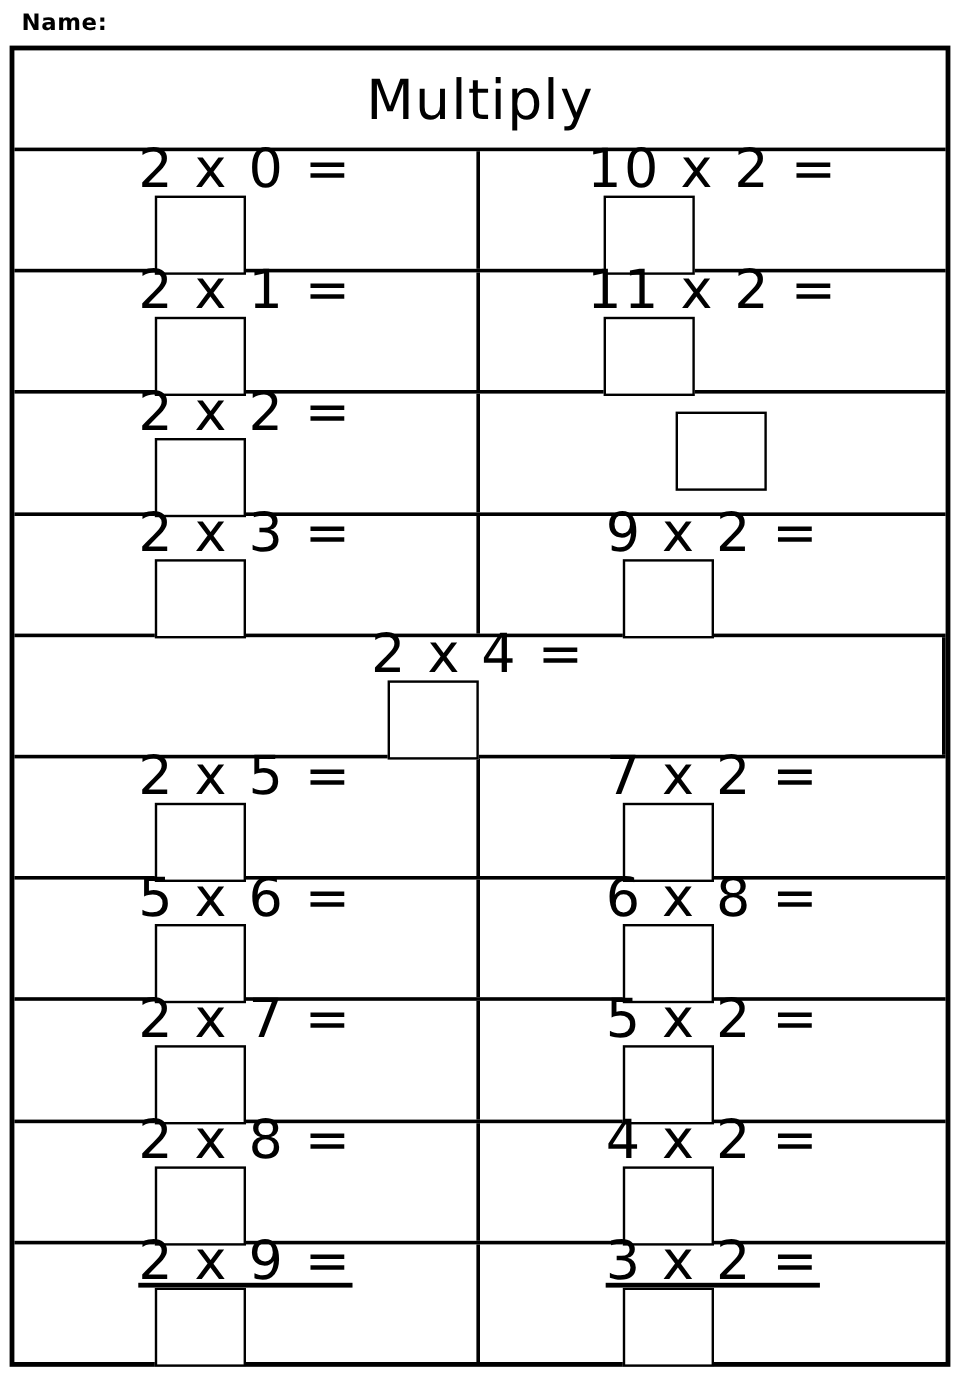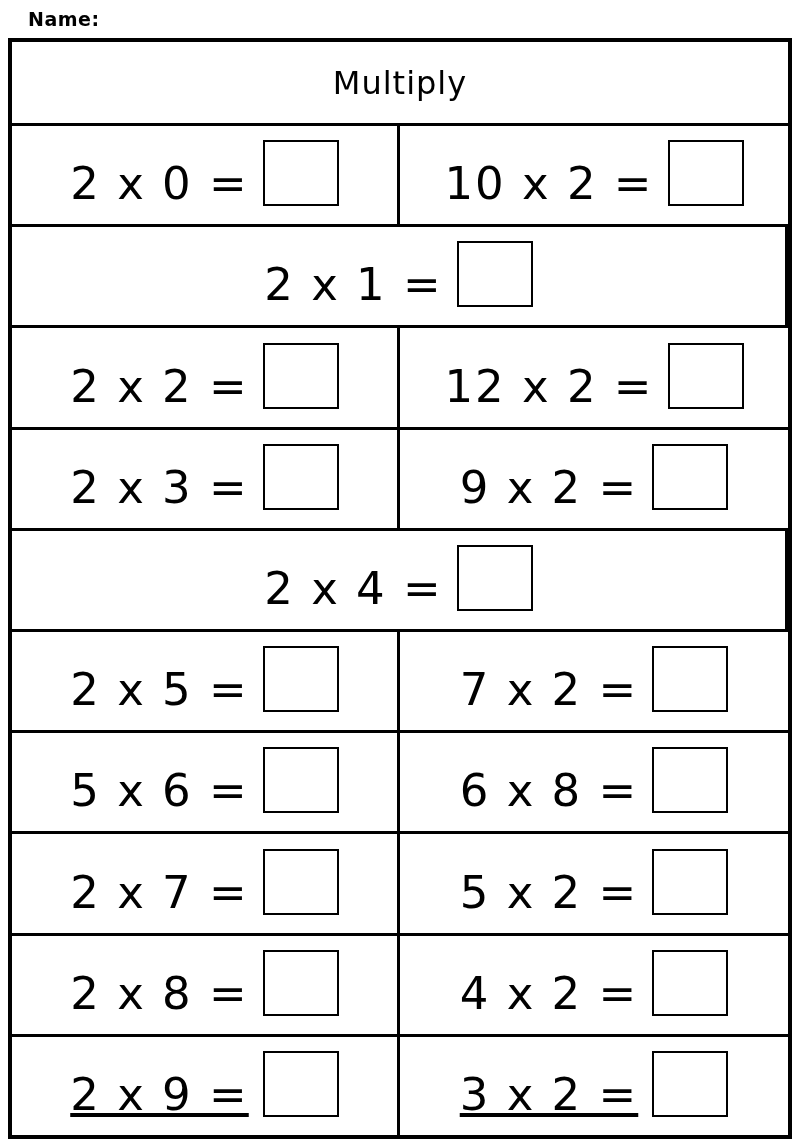--- a/index.html
+++ b/index.html
@@ -13,21 +13,21 @@
     font-family: "DejaVu Sans", sans-serif;
     color: #000000;
     position: relative;
     overflow: hidden;
   }
 
   .name-row {
     height: 38px;
     display: flex;
     align-items: center;
-    padding-left: 28px;
+    padding-left: 18px;
     box-sizing: border-box;
   }
   .name-label {
     font-family: "DejaVu Sans", sans-serif;
     font-weight: bold;
     font-size: 19px;
     letter-spacing: 0.5px;
   }
 
   .sheet {
@@ -44,21 +44,21 @@
   .title-row {
     height: 84px;
     border-bottom: 3px solid #000000;
     display: flex;
     align-items: center;
     justify-content: center;
     box-sizing: border-box;
   }
   .title-text {
     font-family: "DejaVu Sans", sans-serif;
-    font-size: 32px;
+    font-size: 46px;
     font-weight: 400;
     letter-spacing: 1px;
   }
 
   .grid {
     display: flex;
     flex-direction: column;
     height: calc(100% - 84px);
   }
 
@@ -81,23 +81,24 @@
     justify-content: center;
     box-sizing: border-box;
     min-width: 0;
   }
   .cell.left {
     border-right: 3px solid #000000;
   }
 
   .problem {
     display: flex;
-    align-items: flex-end;
+    align-items: flex-start;
     gap: 0px;
     transform: translateY(-2px);
+    flex-direction: column;
   }
 
   .expr {
     font-family: "DejaVu Sans", sans-serif;
     font-size: 45px;
     font-weight: 500;
     letter-spacing: 2px;
     white-space: pre;
     line-height: 1;
   }
@@ -141,32 +142,37 @@
       </div>
     </div>
 
     <div class="row">
       <div class="cell left">
         <div class="problem">
           <span class="expr">2 x 1 =</span>
           <span class="answer-box"></span>
         </div>
       </div>
+      <div class="cell">
+        <div class="problem">
+          <span class="expr">11 x 2 =</span>
+          <span class="answer-box"></span>
+        </div>
+      </div>
     </div>
 
     <div class="row">
       <div class="cell left">
         <div class="problem">
           <span class="expr">2 x 2 =</span>
           <span class="answer-box"></span>
         </div>
       </div>
       <div class="cell">
         <div class="problem">
-          <span class="expr">12 x 2 =</span>
           <span class="answer-box"></span>
         </div>
       </div>
     </div>
 
     <div class="row">
       <div class="cell left">
         <div class="problem">
           <span class="expr">2 x 3 =</span>
           <span class="answer-box"></span>

